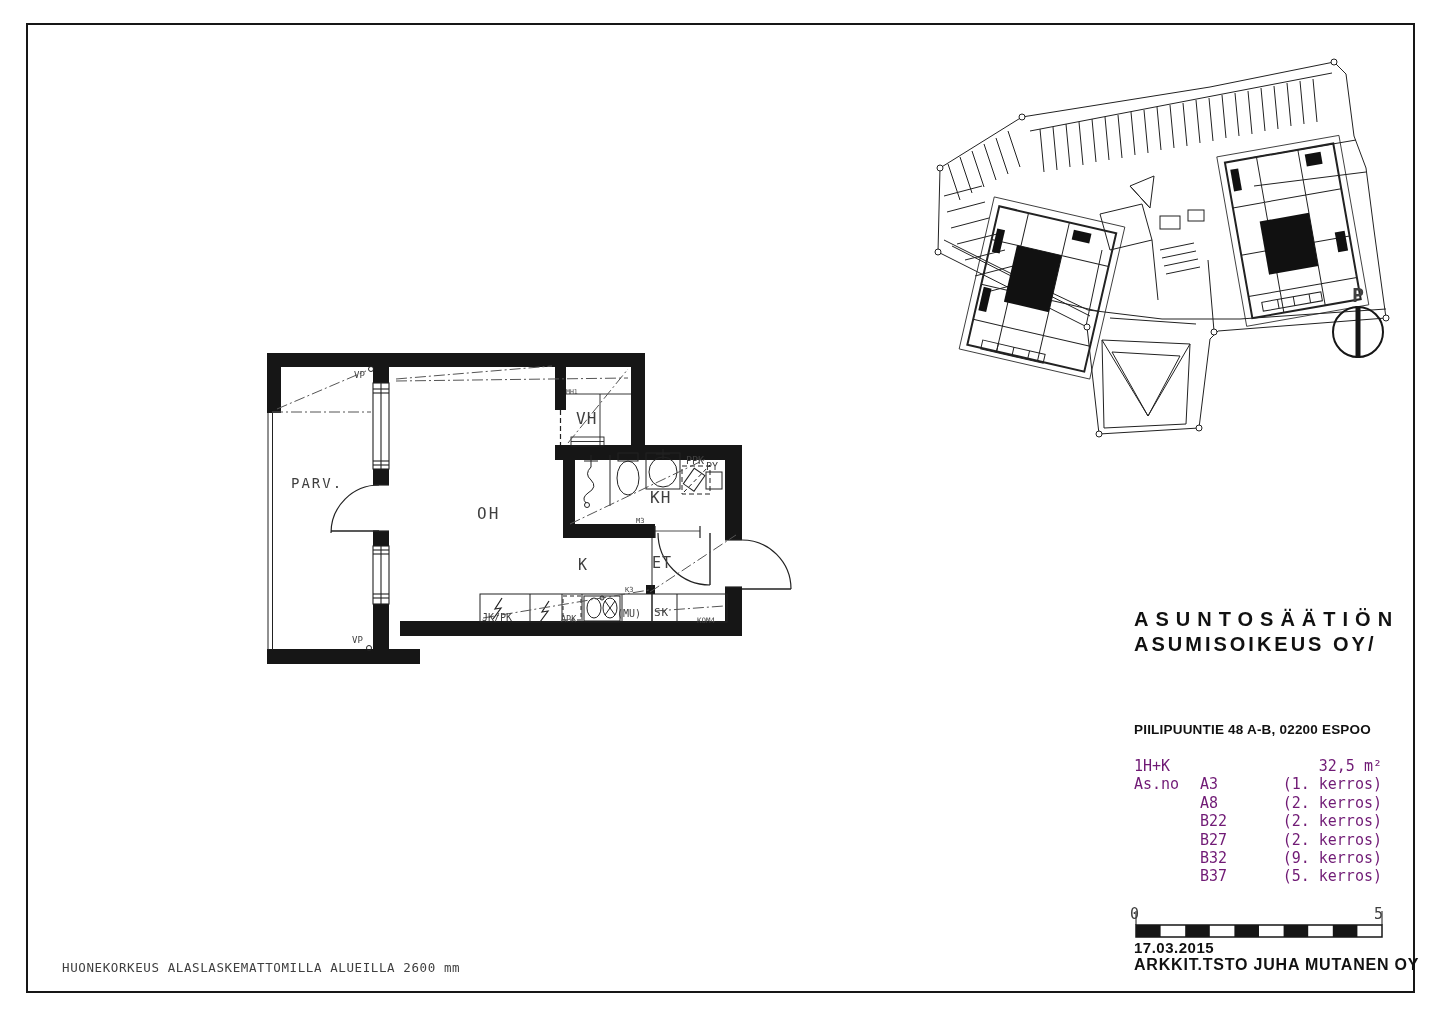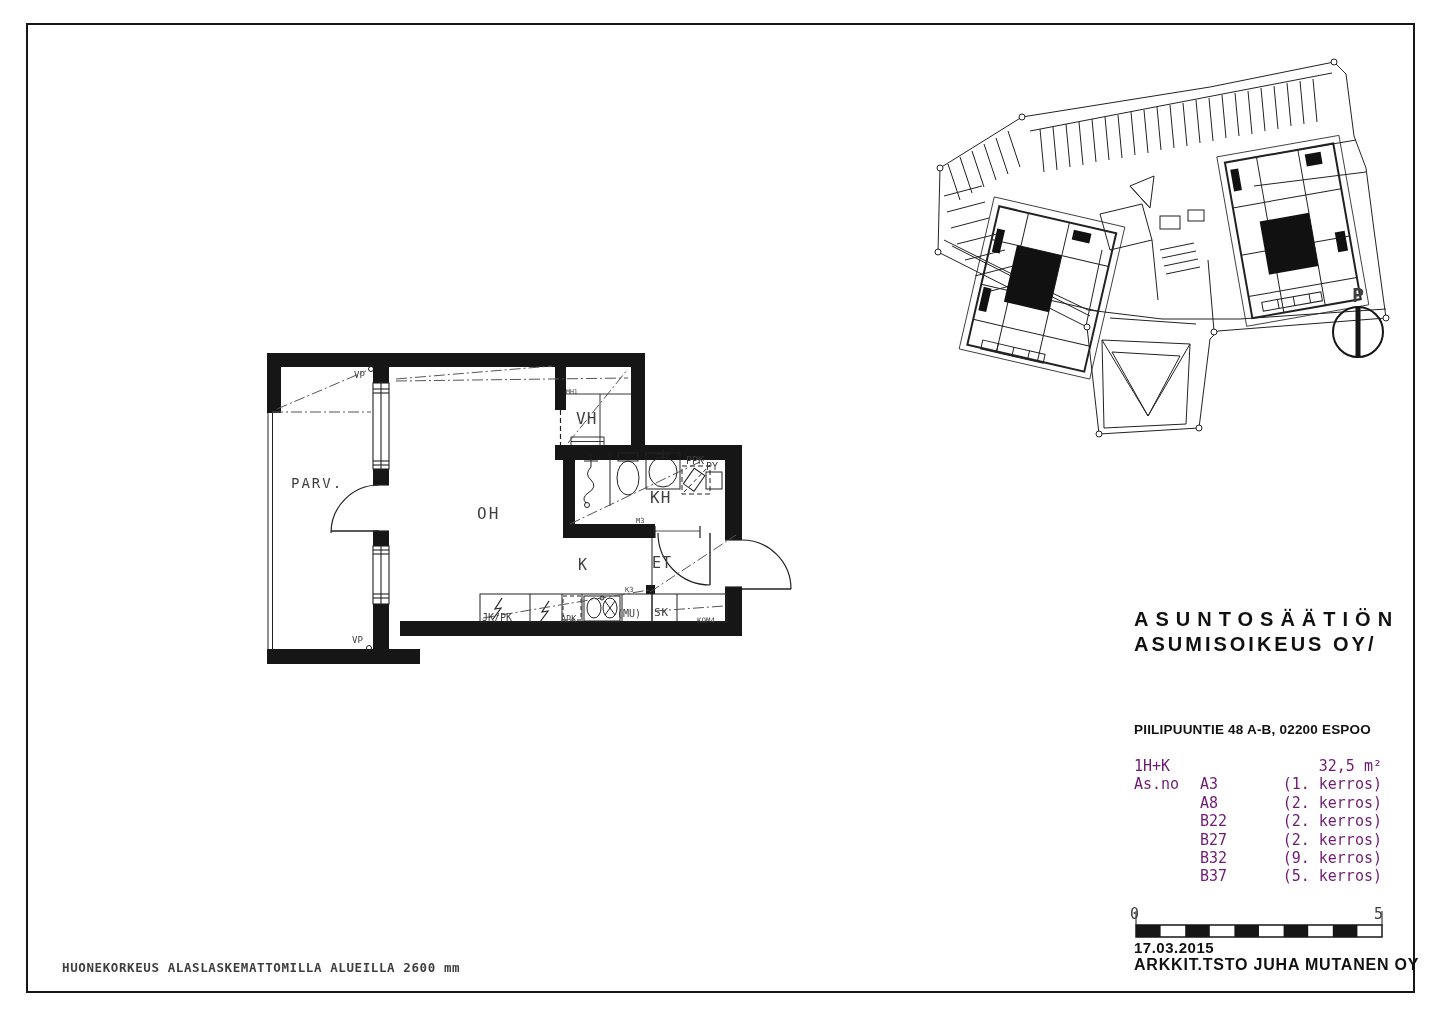--- a/index.html
+++ b/index.html
@@ -14,21 +14,21 @@
   .address{left:1134px;top:722px;font-size:13.5px;font-weight:bold;letter-spacing:0.2px;}
   .aptlist{left:1134px;top:757px;width:248px;font-family:"DejaVu Sans Mono",monospace;
            font-size:15px;color:#701a75;}
   .apt-row{position:relative;height:18.4px;}
   .apt-row .c1{position:absolute;left:0;}
   .apt-row .c2{position:absolute;left:66px;}
   .apt-row .c3{position:absolute;right:0;}
   .date{left:1134px;top:939px;font-size:15px;font-weight:bold;letter-spacing:0.5px;}
   .arch{left:1134px;top:956px;font-size:16px;font-weight:bold;letter-spacing:0.8px;}
   .footnote{left:62px;top:960px;font-family:"DejaVu Sans Mono",monospace;font-size:12.5px;
-            color:#3f3f3f;letter-spacing:0.6px;font-weight:bold;}
+            color:#3f3f3f;letter-spacing:0.6px;}
   text{font-family:"DejaVu Sans Mono",monospace;fill:#3f3f3f;}
 </style>
 </head>
 <body>
 
 <div class="page">
   <div class="frame"></div>
 
   <svg width="1440" height="1017" viewBox="0 0 1440 1017">
 

